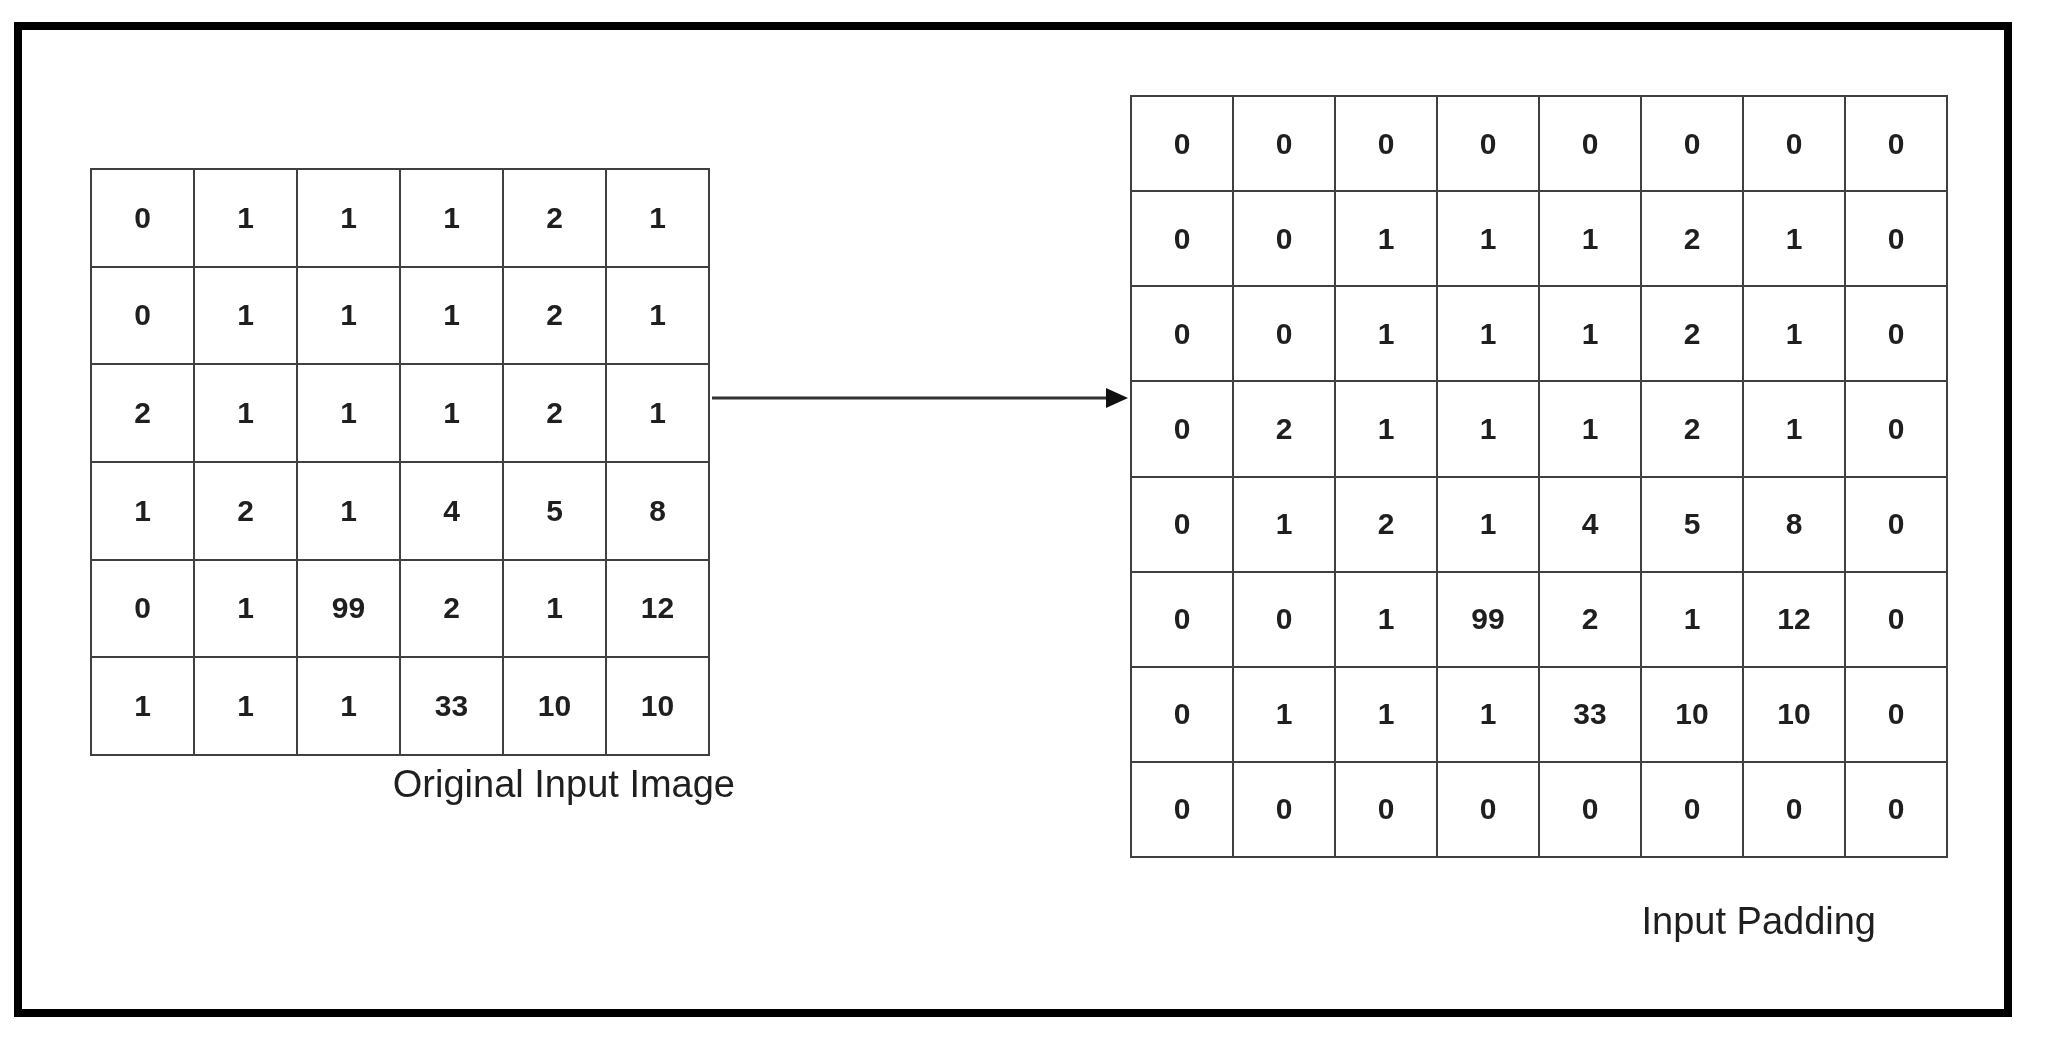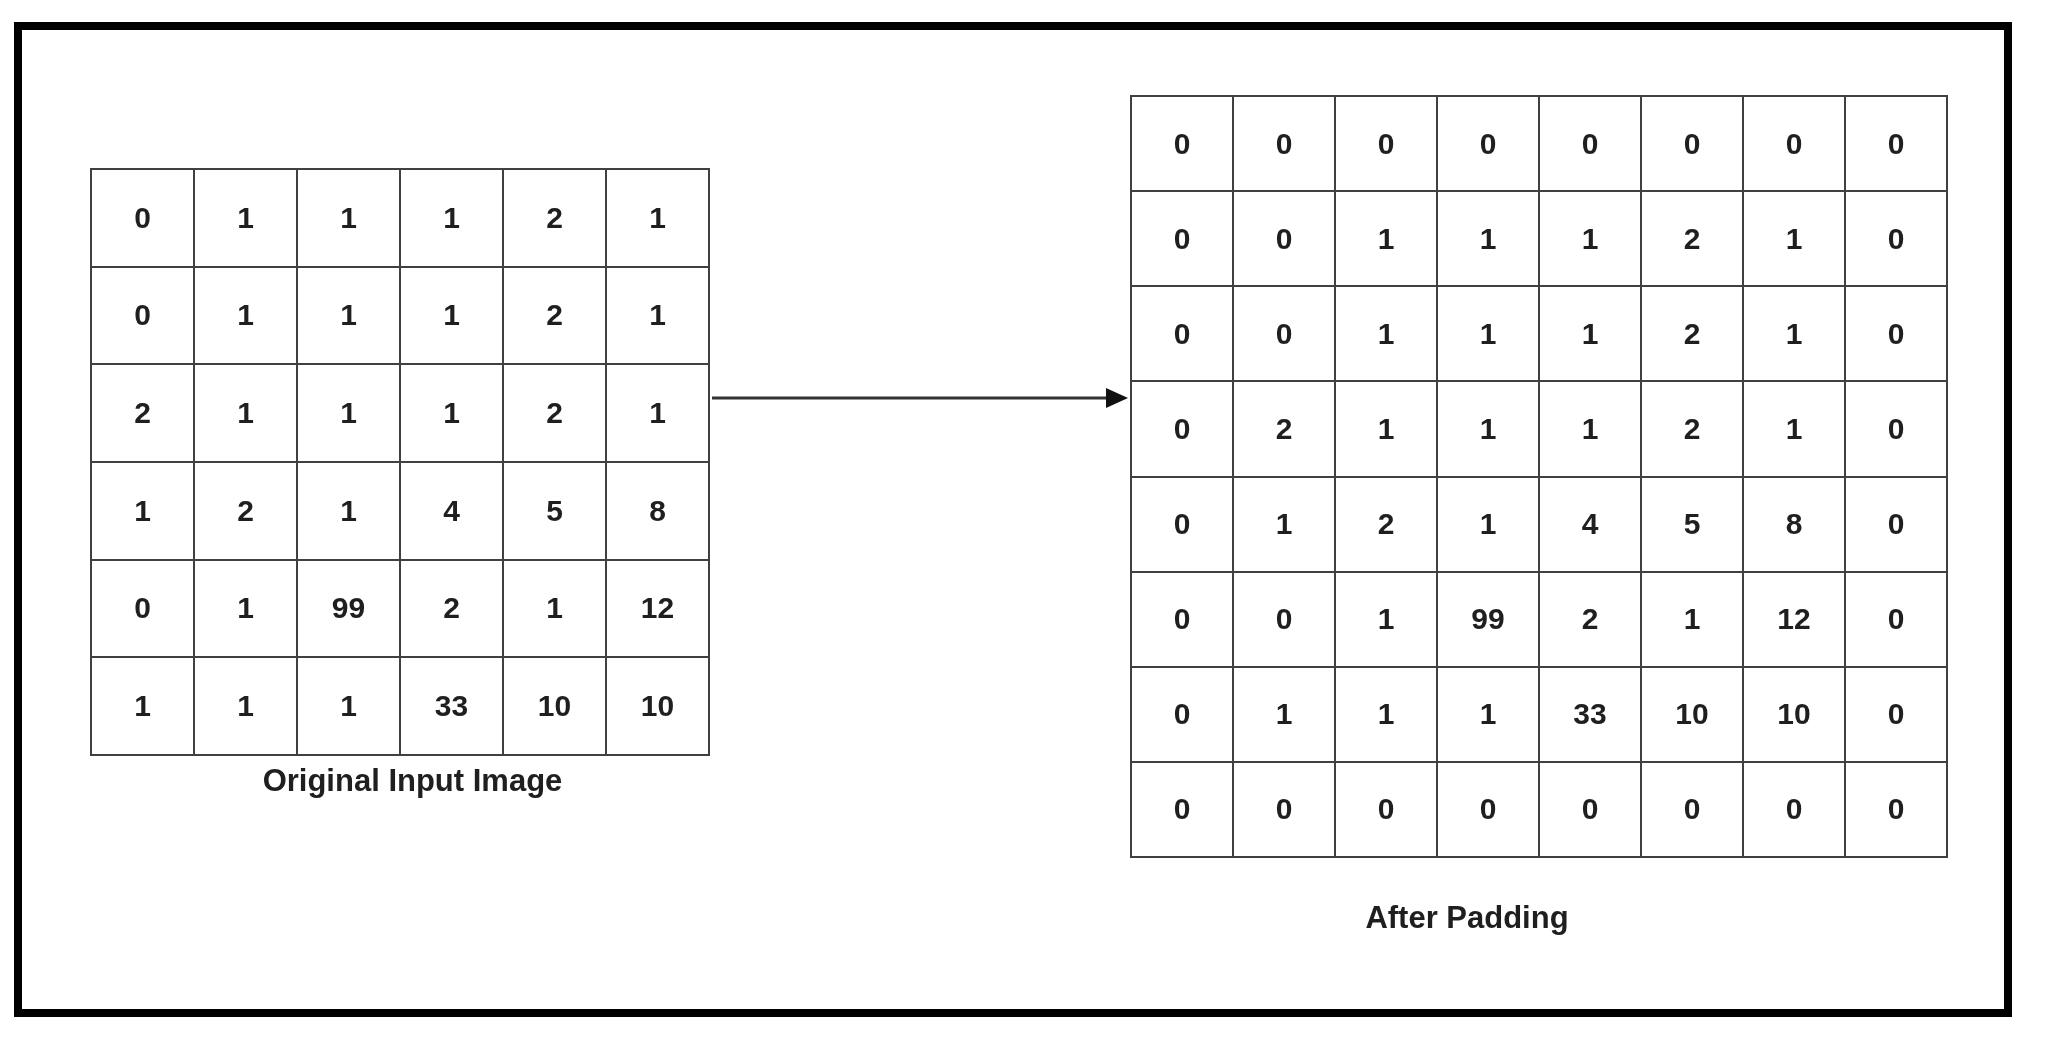--- a/index.html
+++ b/index.html
@@ -53,23 +53,23 @@
     height: 588px;
   }
   .grid-right {
     left: 1130px;
     top: 95px;
     width: 818px;
     height: 763px;
   }
   .grid-label {
     position: absolute;
-    text-align: center;
-    font-size: 31px;
-    font-weight: bold;
+    text-align: right;
+    font-size: 38px;
+    font-weight: normal;
     color: var(--text);
     white-space: nowrap;
   }
   .label-left {
     left: 90px;
     top: 763px;
     width: 645px;
   }
   .label-right {
     left: 1058px;
@@ -196,14 +196,14 @@
       <div class="cell">0</div>
       <div class="cell">0</div>
       <div class="cell">0</div>
       <div class="cell">0</div>
       <div class="cell">0</div>
       <div class="cell">0</div>
       <div class="cell">0</div>
       <div class="cell">0</div>
     </div>
 
-  <div class="grid-label label-right">After Padding</div>
+  <div class="grid-label label-right">Input Padding</div>
 </div>
 
 </body></html>

